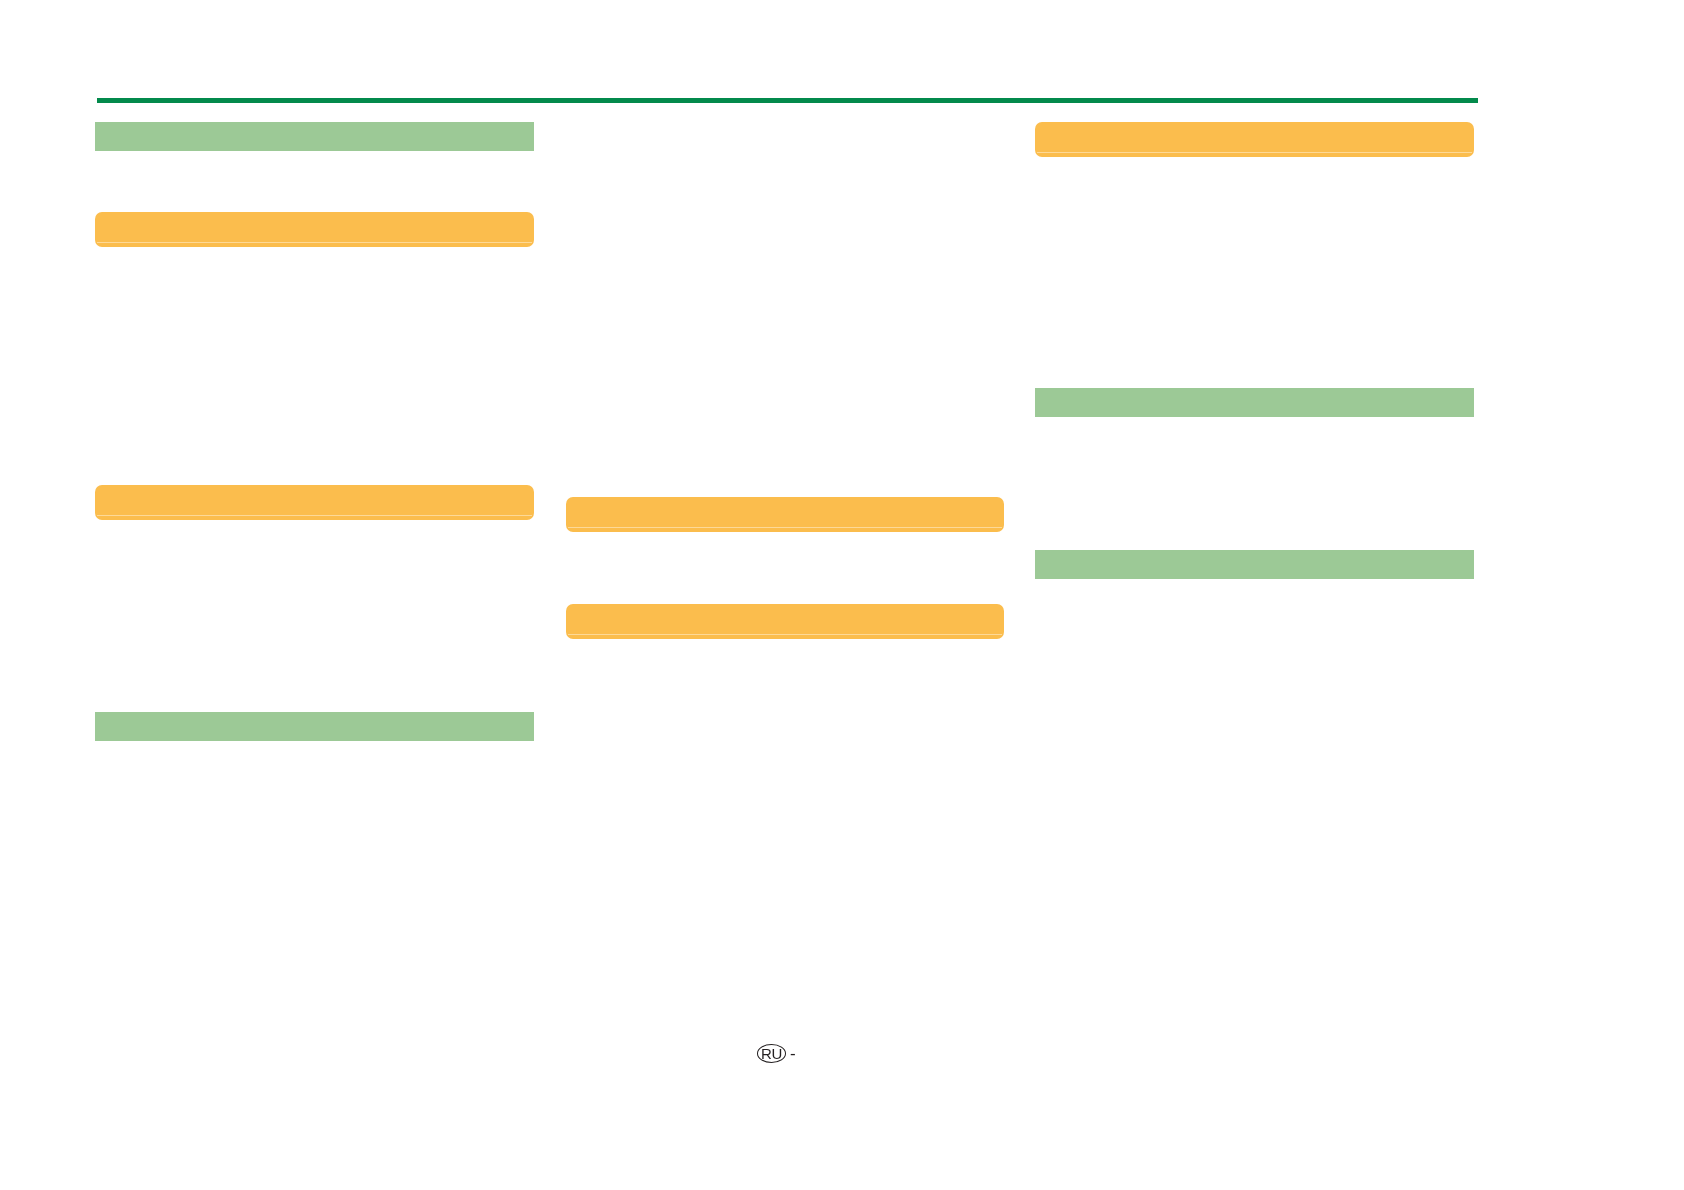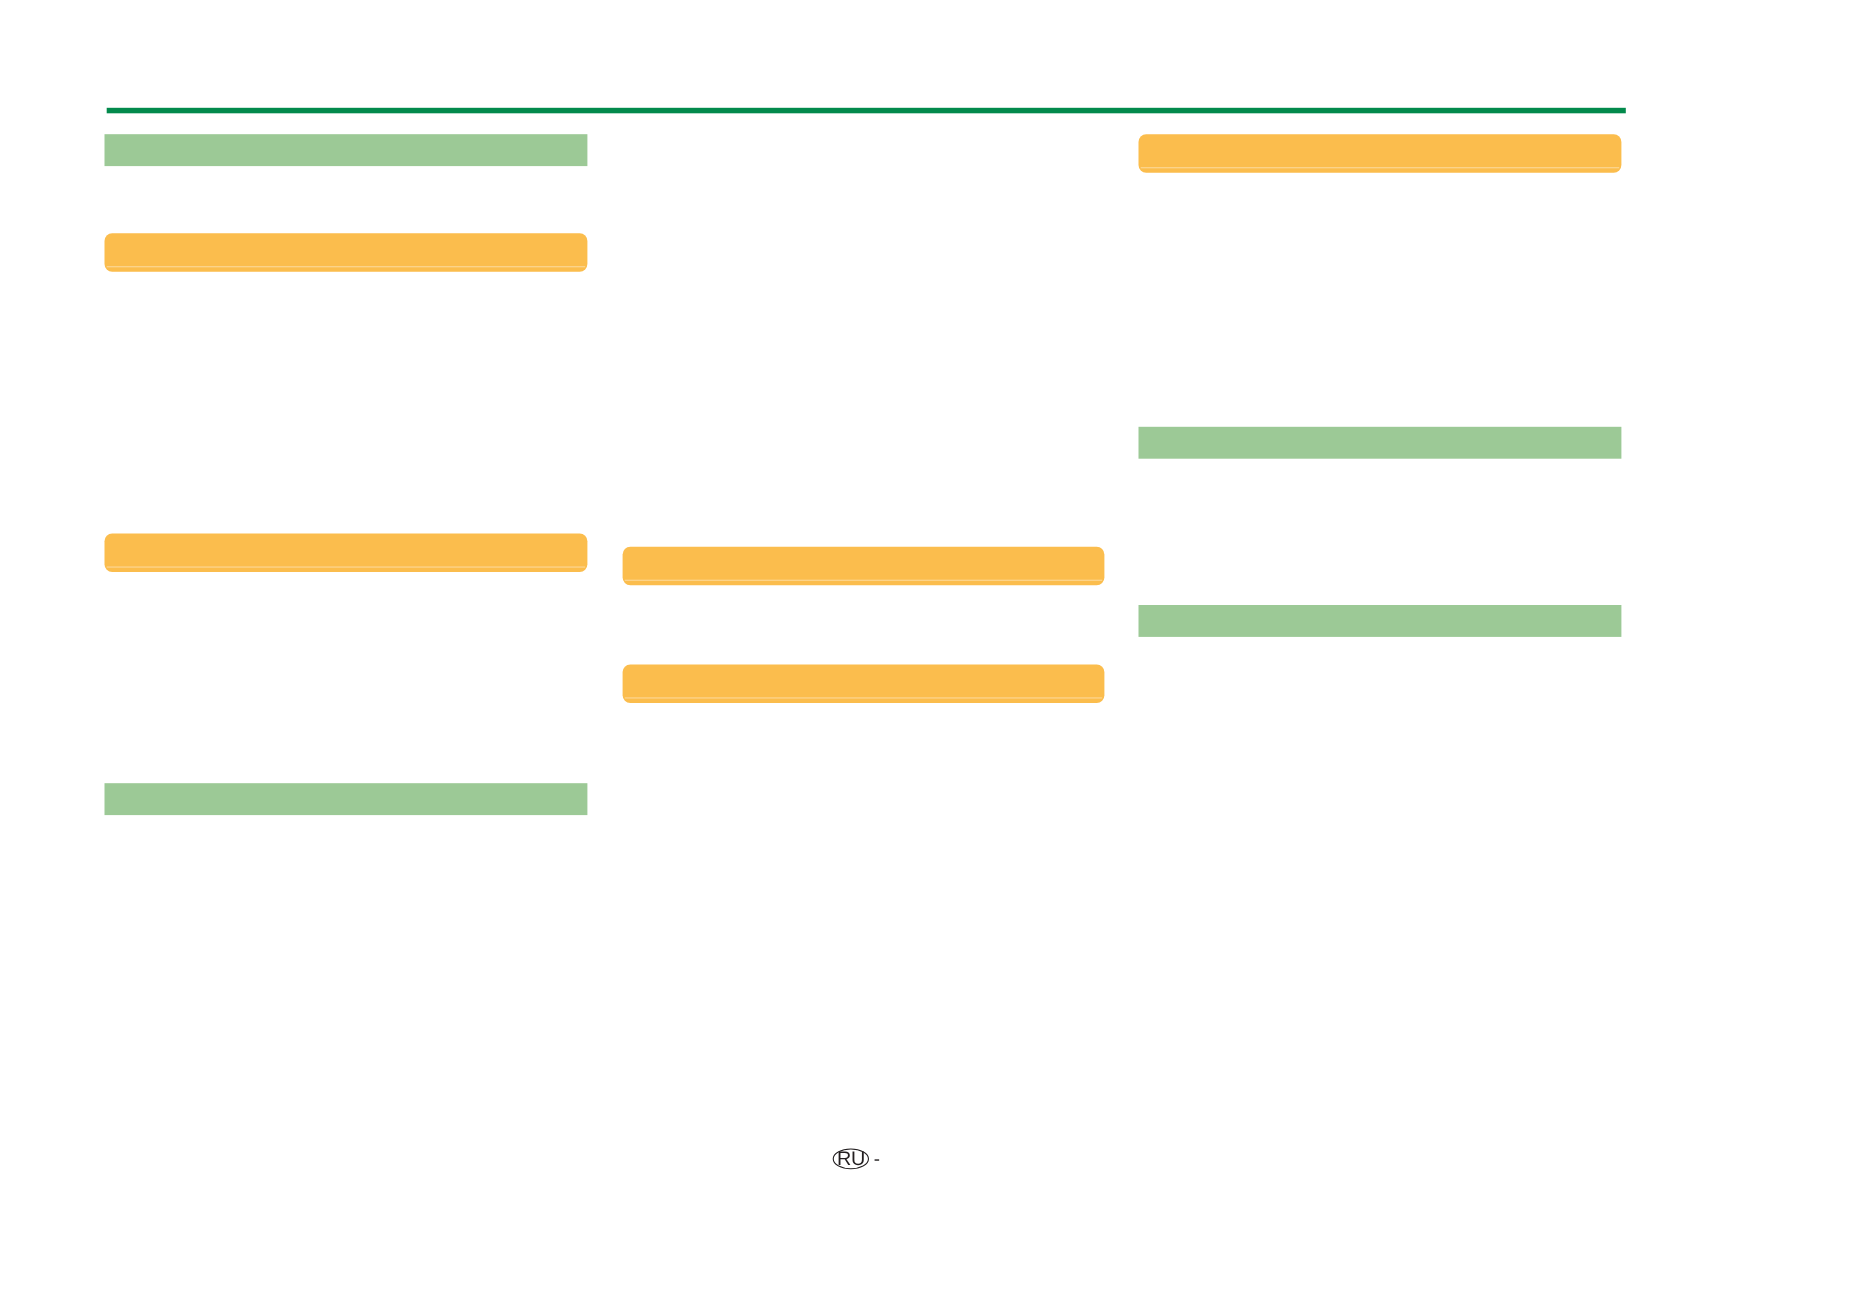--- a/index.html
+++ b/index.html
@@ -61,21 +61,21 @@
     line-height: 1;
     white-space: nowrap;
   }
   .ru-badge {
     display: inline-flex;
     align-items: center;
     justify-content: center;
     border: 1.6px solid #231f20;
     border-radius: 50%;
     padding: 1px 3px 2px 3px;
-    font-size: 18px;
+    font-size: 15px;
     letter-spacing: -0.3px;
     line-height: 1;
     min-width: 22px;
     height: 19px;
     box-sizing: border-box;
   }
   .page-number {
     font-size: 16px;
   }
 </style>

